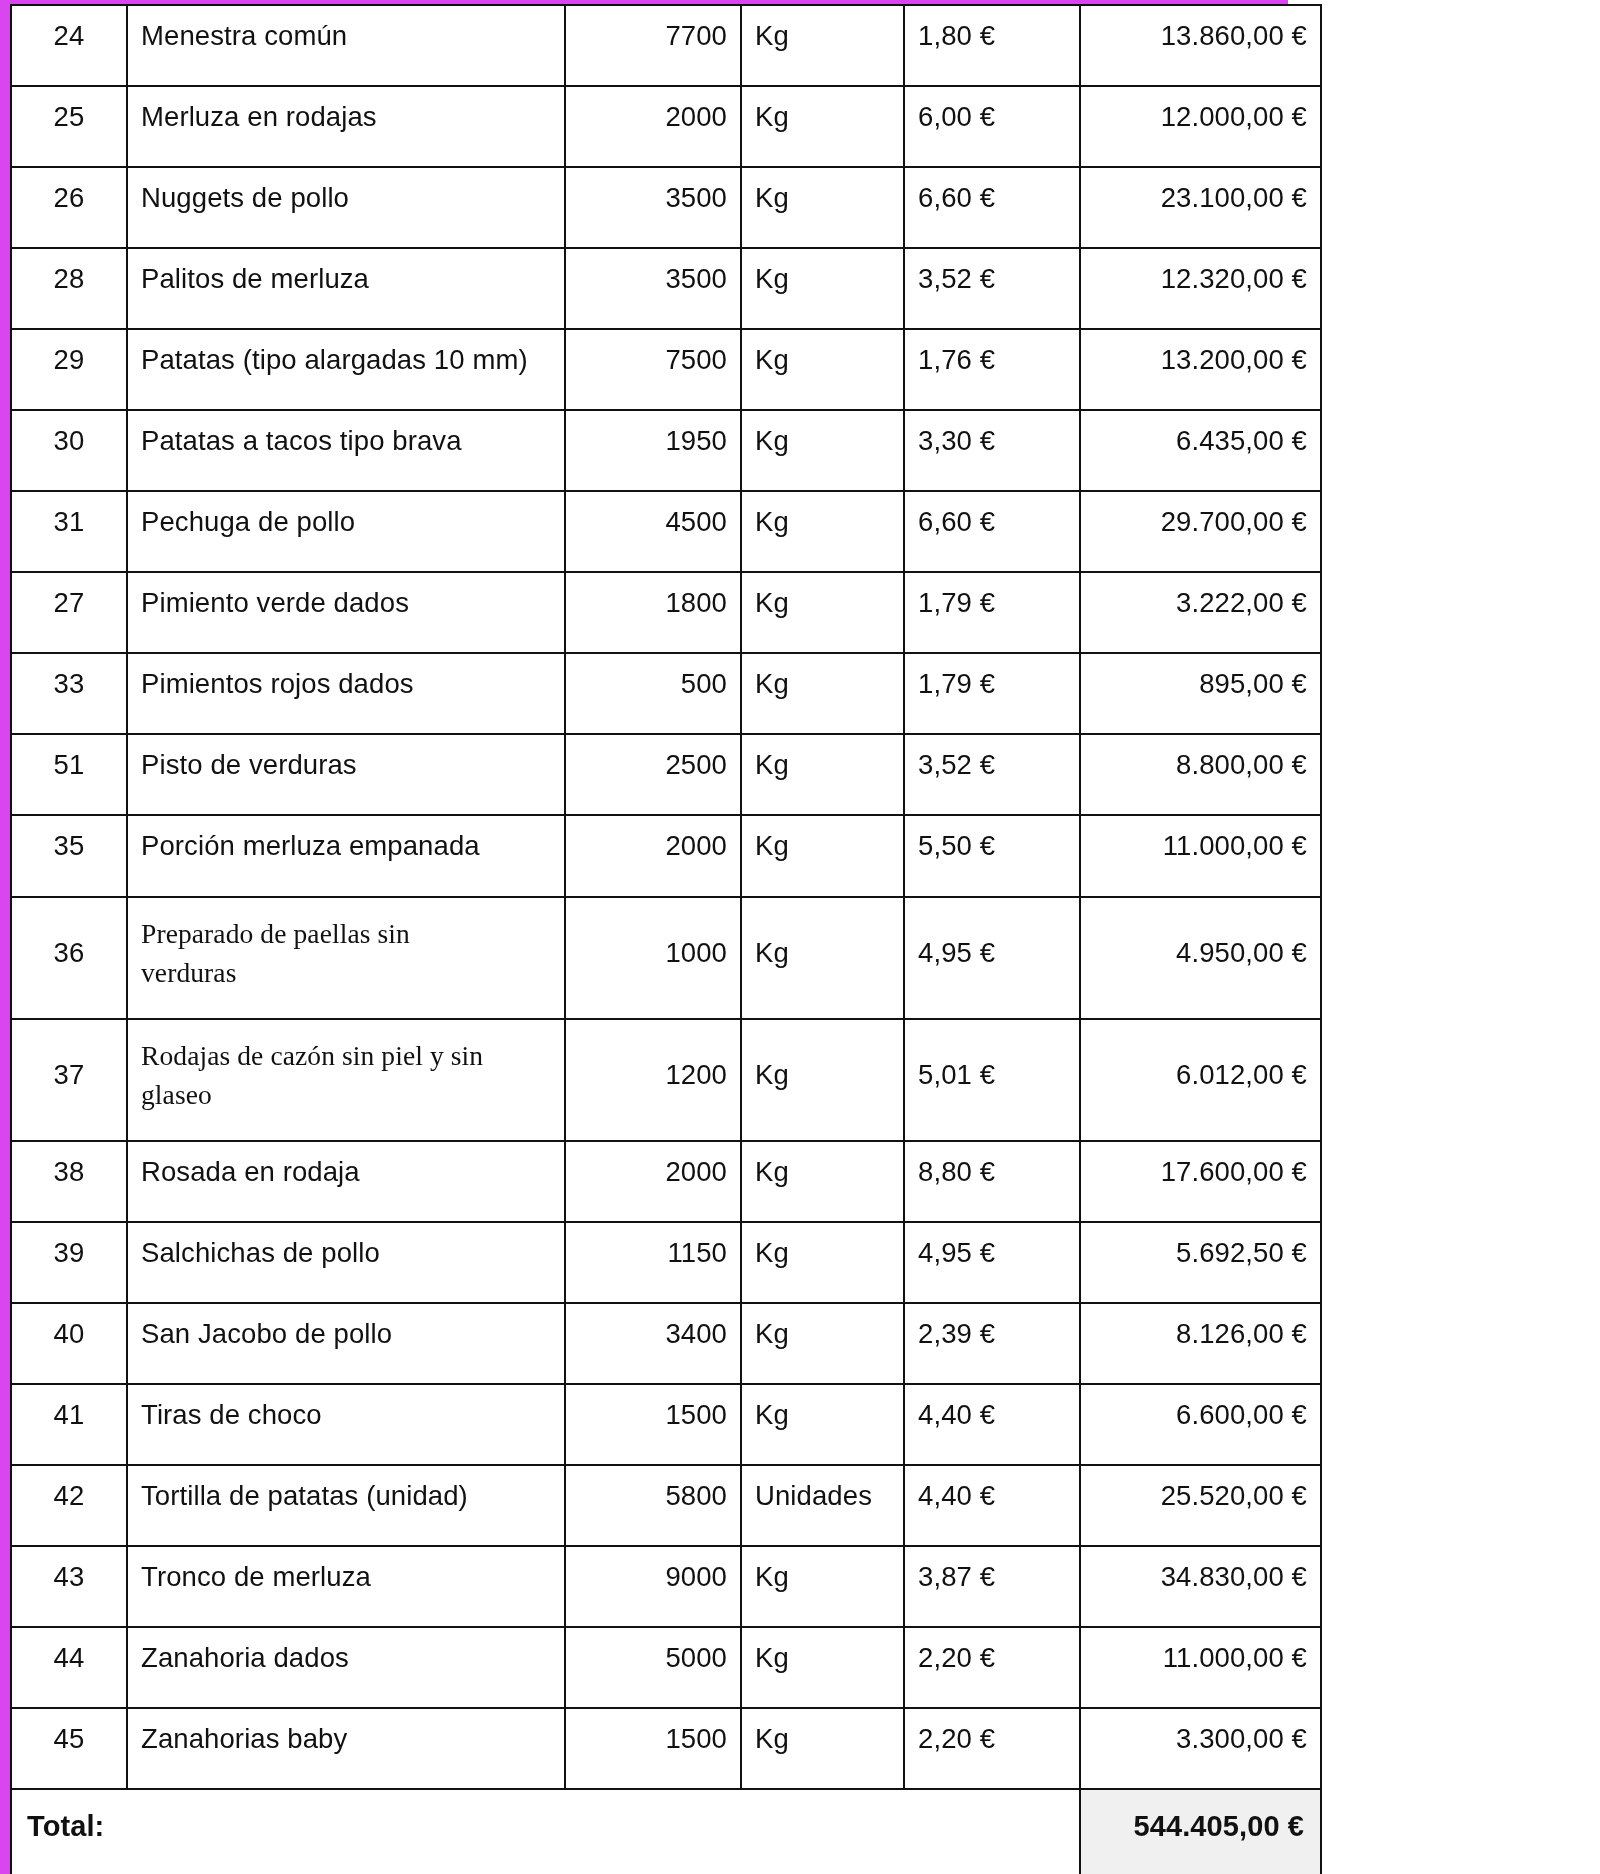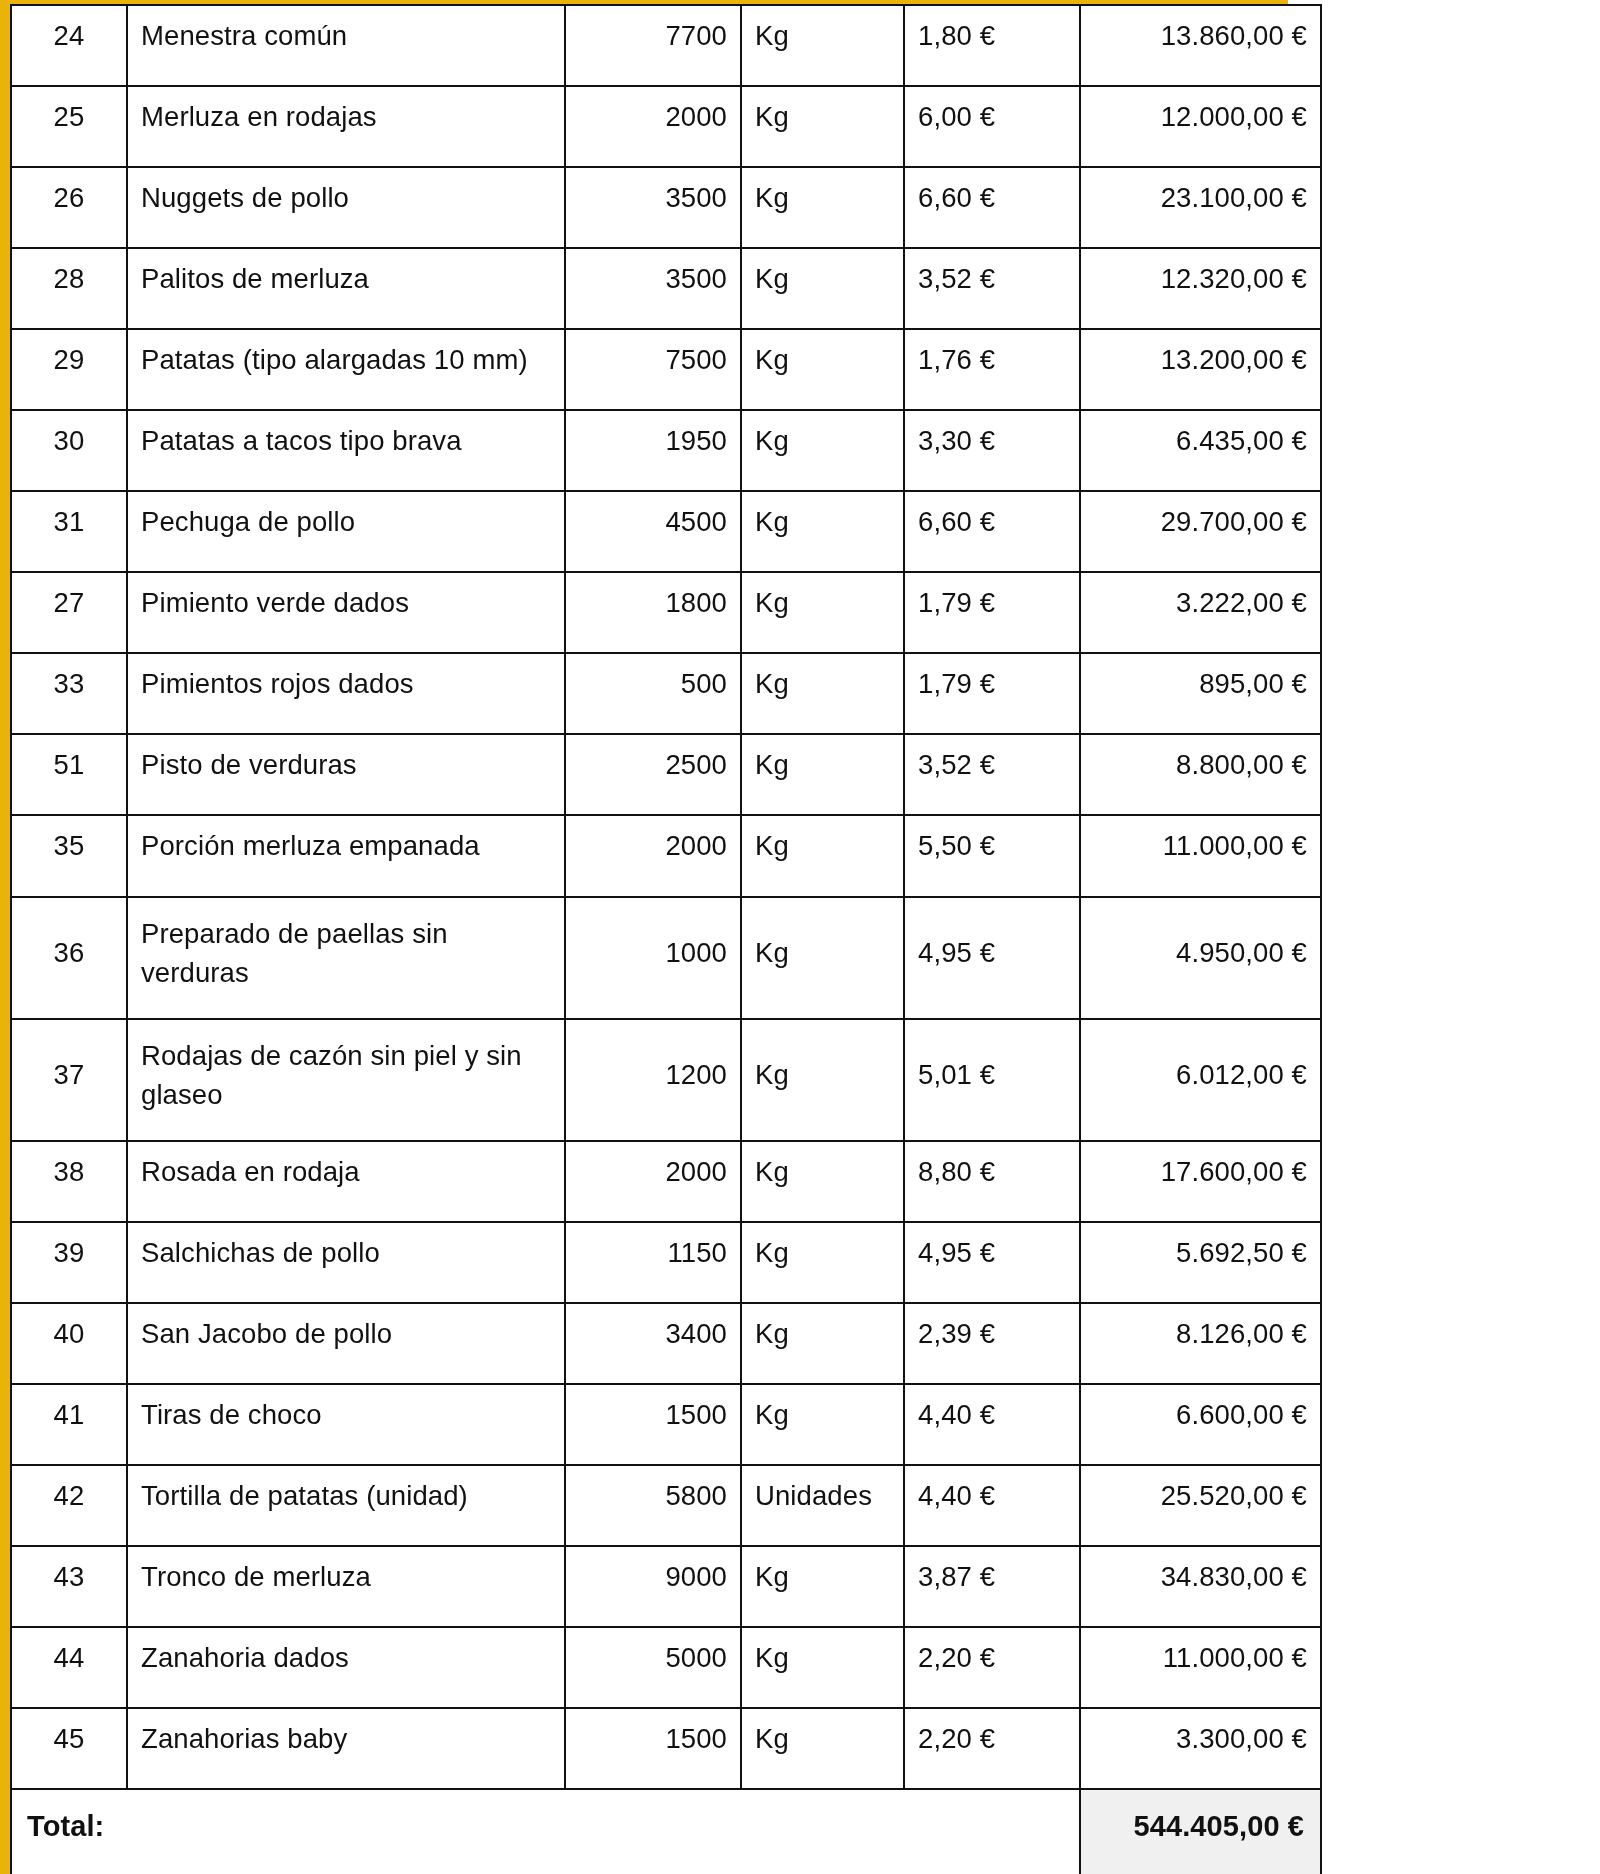--- a/index.html
+++ b/index.html
@@ -12,21 +12,21 @@
     height: 1874px;
     font-family: "Liberation Sans", sans-serif;
     color: #111111;
     overflow: hidden;
   }
 
   .sheet {
     position: relative;
     width: 1288px;
     height: 1874px;
-    background: #eab308;
+    background: #d946ef;
   }
 
   table.budget {
     position: absolute;
     left: 10px;
     top: 4px;
     width: 1310px;
     border-collapse: collapse;
     table-layout: fixed;
     background: #ffffff;
@@ -100,21 +100,21 @@
     border-right: none;
   }
   tr.total-row td.cell-total-amount {
     font-weight: bold;
     font-size: 29px;
     text-align: right;
     padding-right: 16px;
     background: #f0f0f0;
   }
 
-  .desc-line { display: block; }
+  .desc-line { display: block; font-family: Liberation Serif, serif; }
 </style>
 </head>
 <body>
 
 <div class="sheet">
   <table class="budget">
     <colgroup>
       <col class="c-num">
       <col class="c-desc">
       <col class="c-qty">

